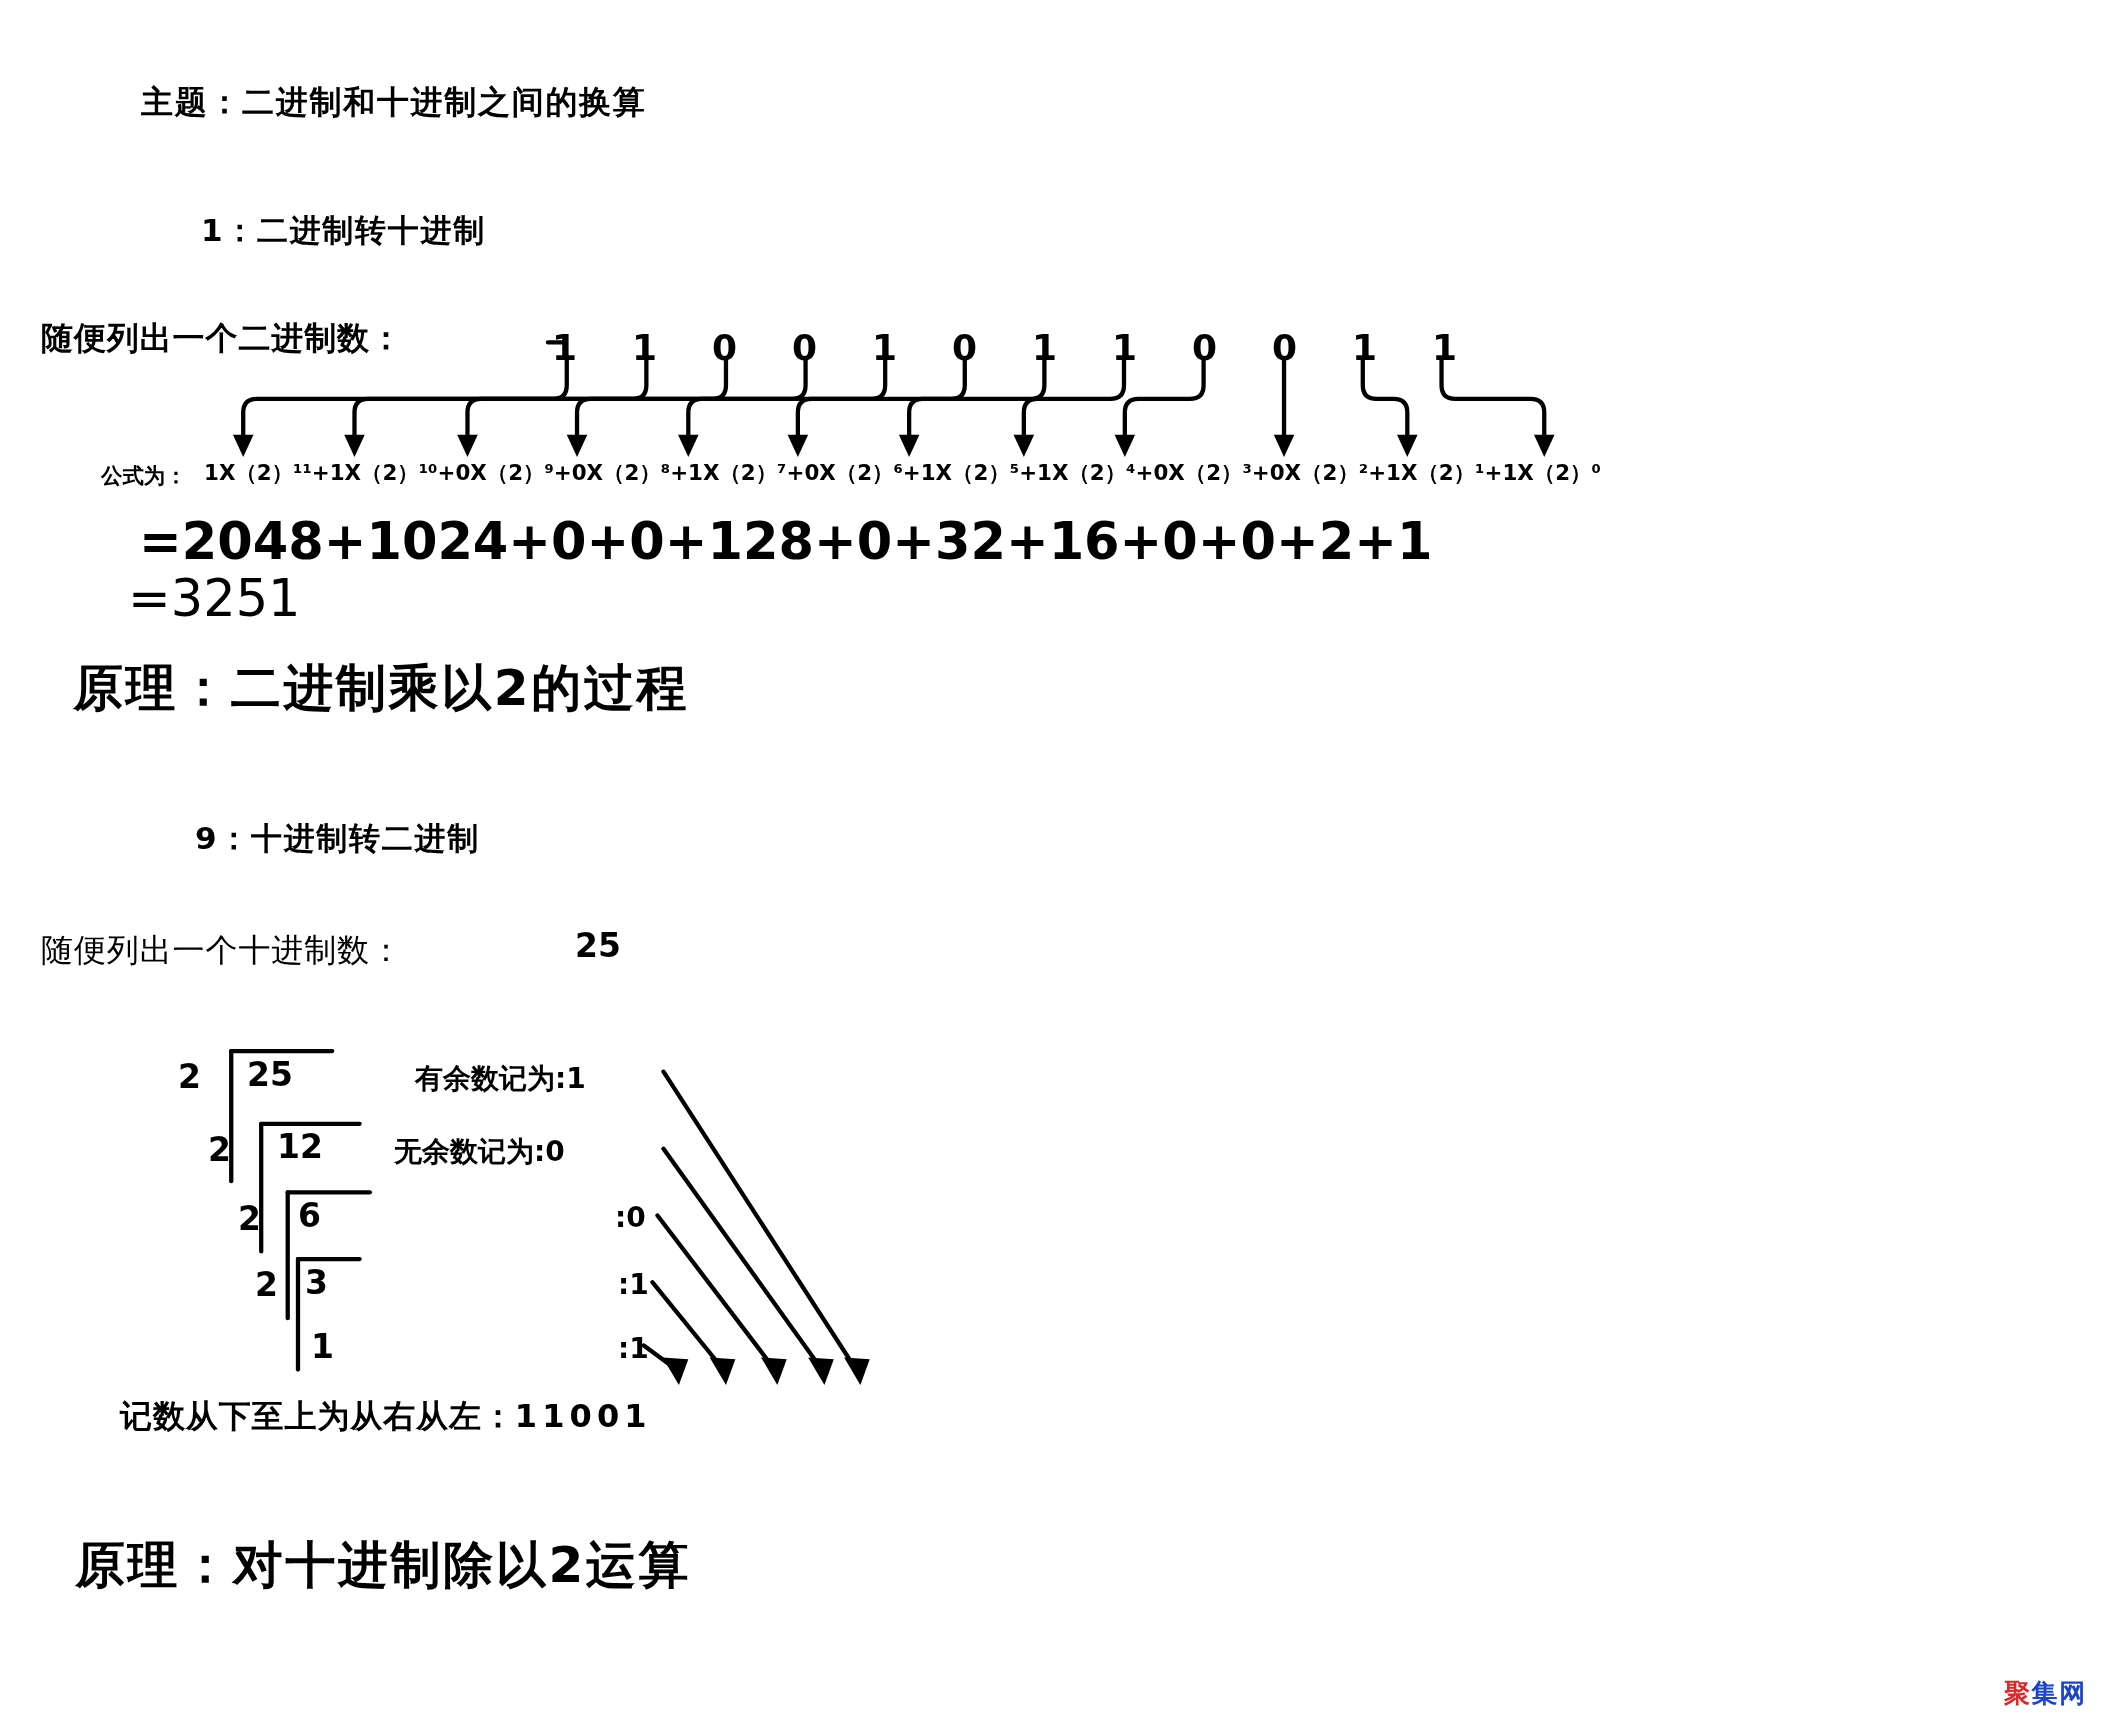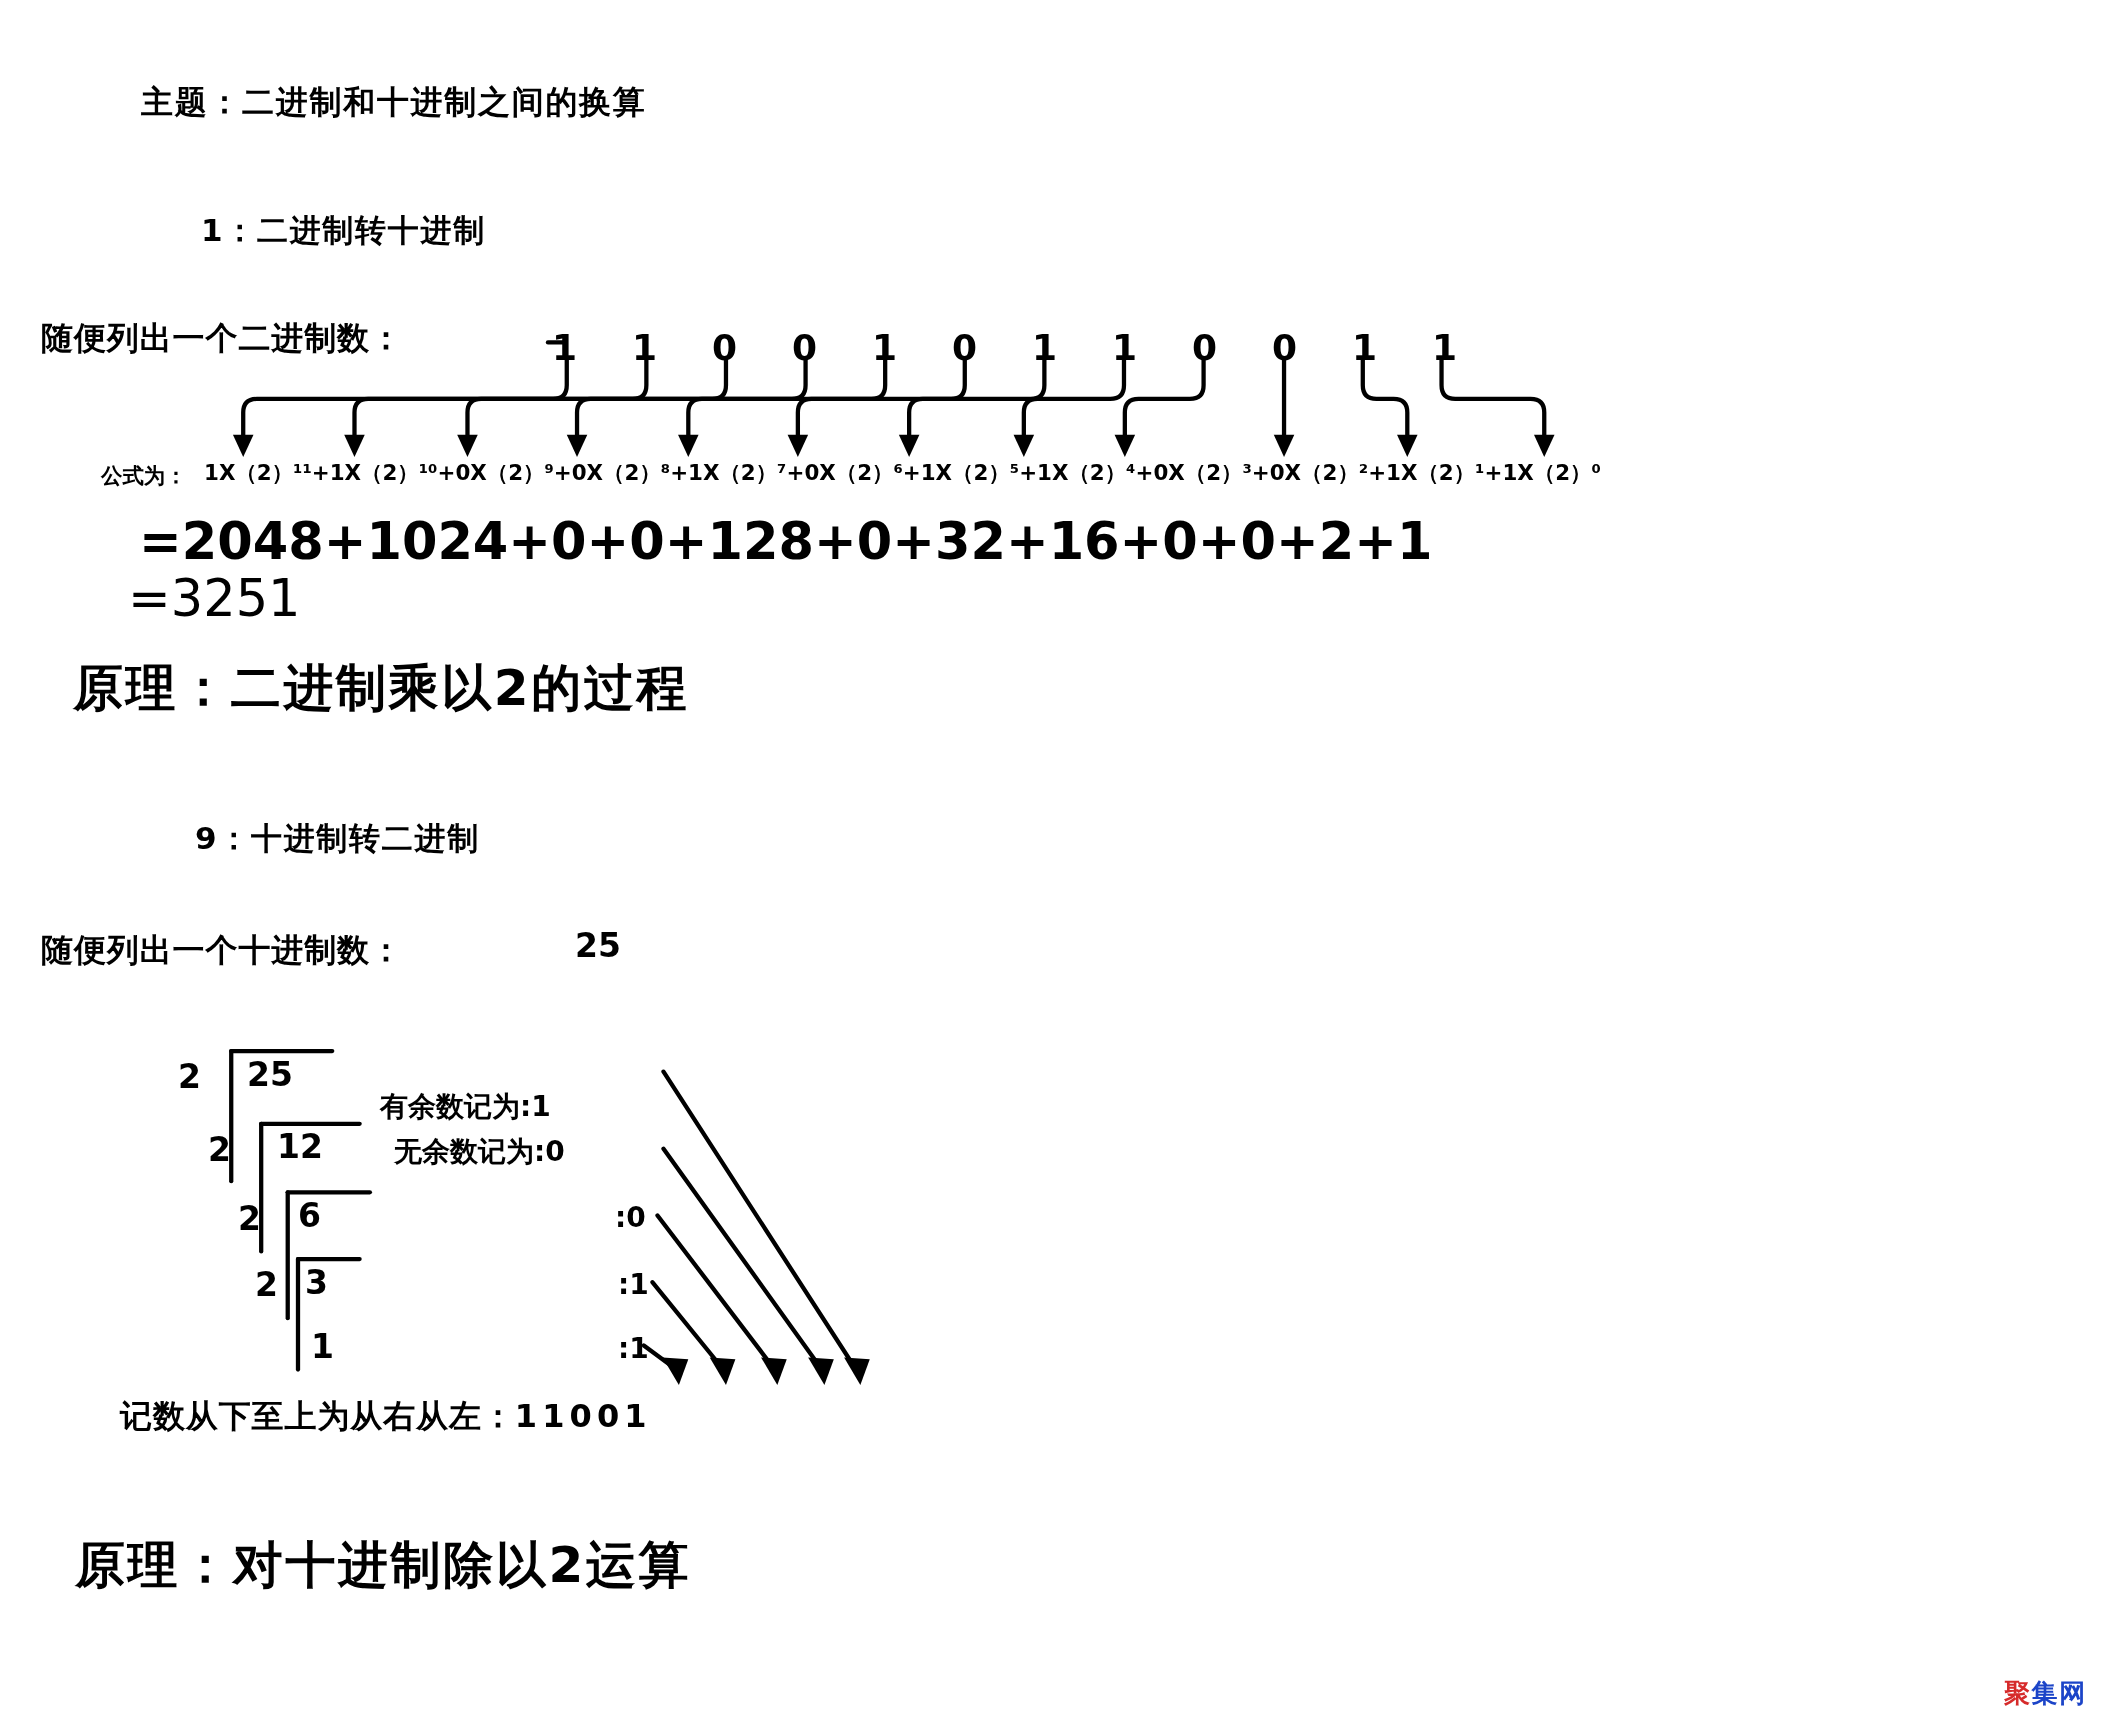--- a/index.html
+++ b/index.html
@@ -87,21 +87,21 @@
   .principle-2 {
     left: 75px; top: 1532px;
     font-size: 50px;
     font-weight: 700;
     letter-spacing: 2.6px;
     white-space: nowrap;
   }
   .dec-lead {
     left: 41px; top: 929px;
     font-size: 32px;
-    font-weight: 700;
+    font-weight: 400;
     letter-spacing: 0.9px;
     white-space: nowrap;
   }
   .dec-value {
     left: 575px; top: 926px;
     font-size: 33px;
     font-weight: 700;
   }
   .div-divisor { position: absolute; font-size: 33px; font-weight: 700; }
   .div-quot { position: absolute; font-size: 33px; font-weight: 700; }
@@ -154,21 +154,21 @@
 
 <div class="abs principle-1">原理：二进制乘以2的过程</div>
 
 <div class="abs section-2">9：十进制转二进制</div>
 
 <div class="abs dec-lead">随便列出一个十进制数：</div>
 <div class="abs dec-value">25</div>
 
 <div class="div-divisor abs" style="left:178px; top:1057px;">2</div>
 <div class="div-quot abs" style="left:247px; top:1055px;">25</div>
-<div class="rem-text abs" style="left:380px; top:1060px;margin-top:28px;">有余数记为:1</div>
+<div class="rem-text abs" style="left:415px; top:1060px;">有余数记为:1</div>
 
 <div class="div-divisor abs" style="left:208px; top:1130px;">2</div>
 <div class="div-quot abs" style="left:277px; top:1127px;">12</div>
 <div class="rem-text abs" style="left:394px; top:1133px;">无余数记为:0</div>
 
 <div class="div-divisor abs" style="left:238px; top:1199px;">2</div>
 <div class="div-quot abs" style="left:298px; top:1196px;">6</div>
 <div class="rem-text abs" style="left:615px; top:1201px;">:0</div>
 
 <div class="div-divisor abs" style="left:255px; top:1265px;">2</div>

